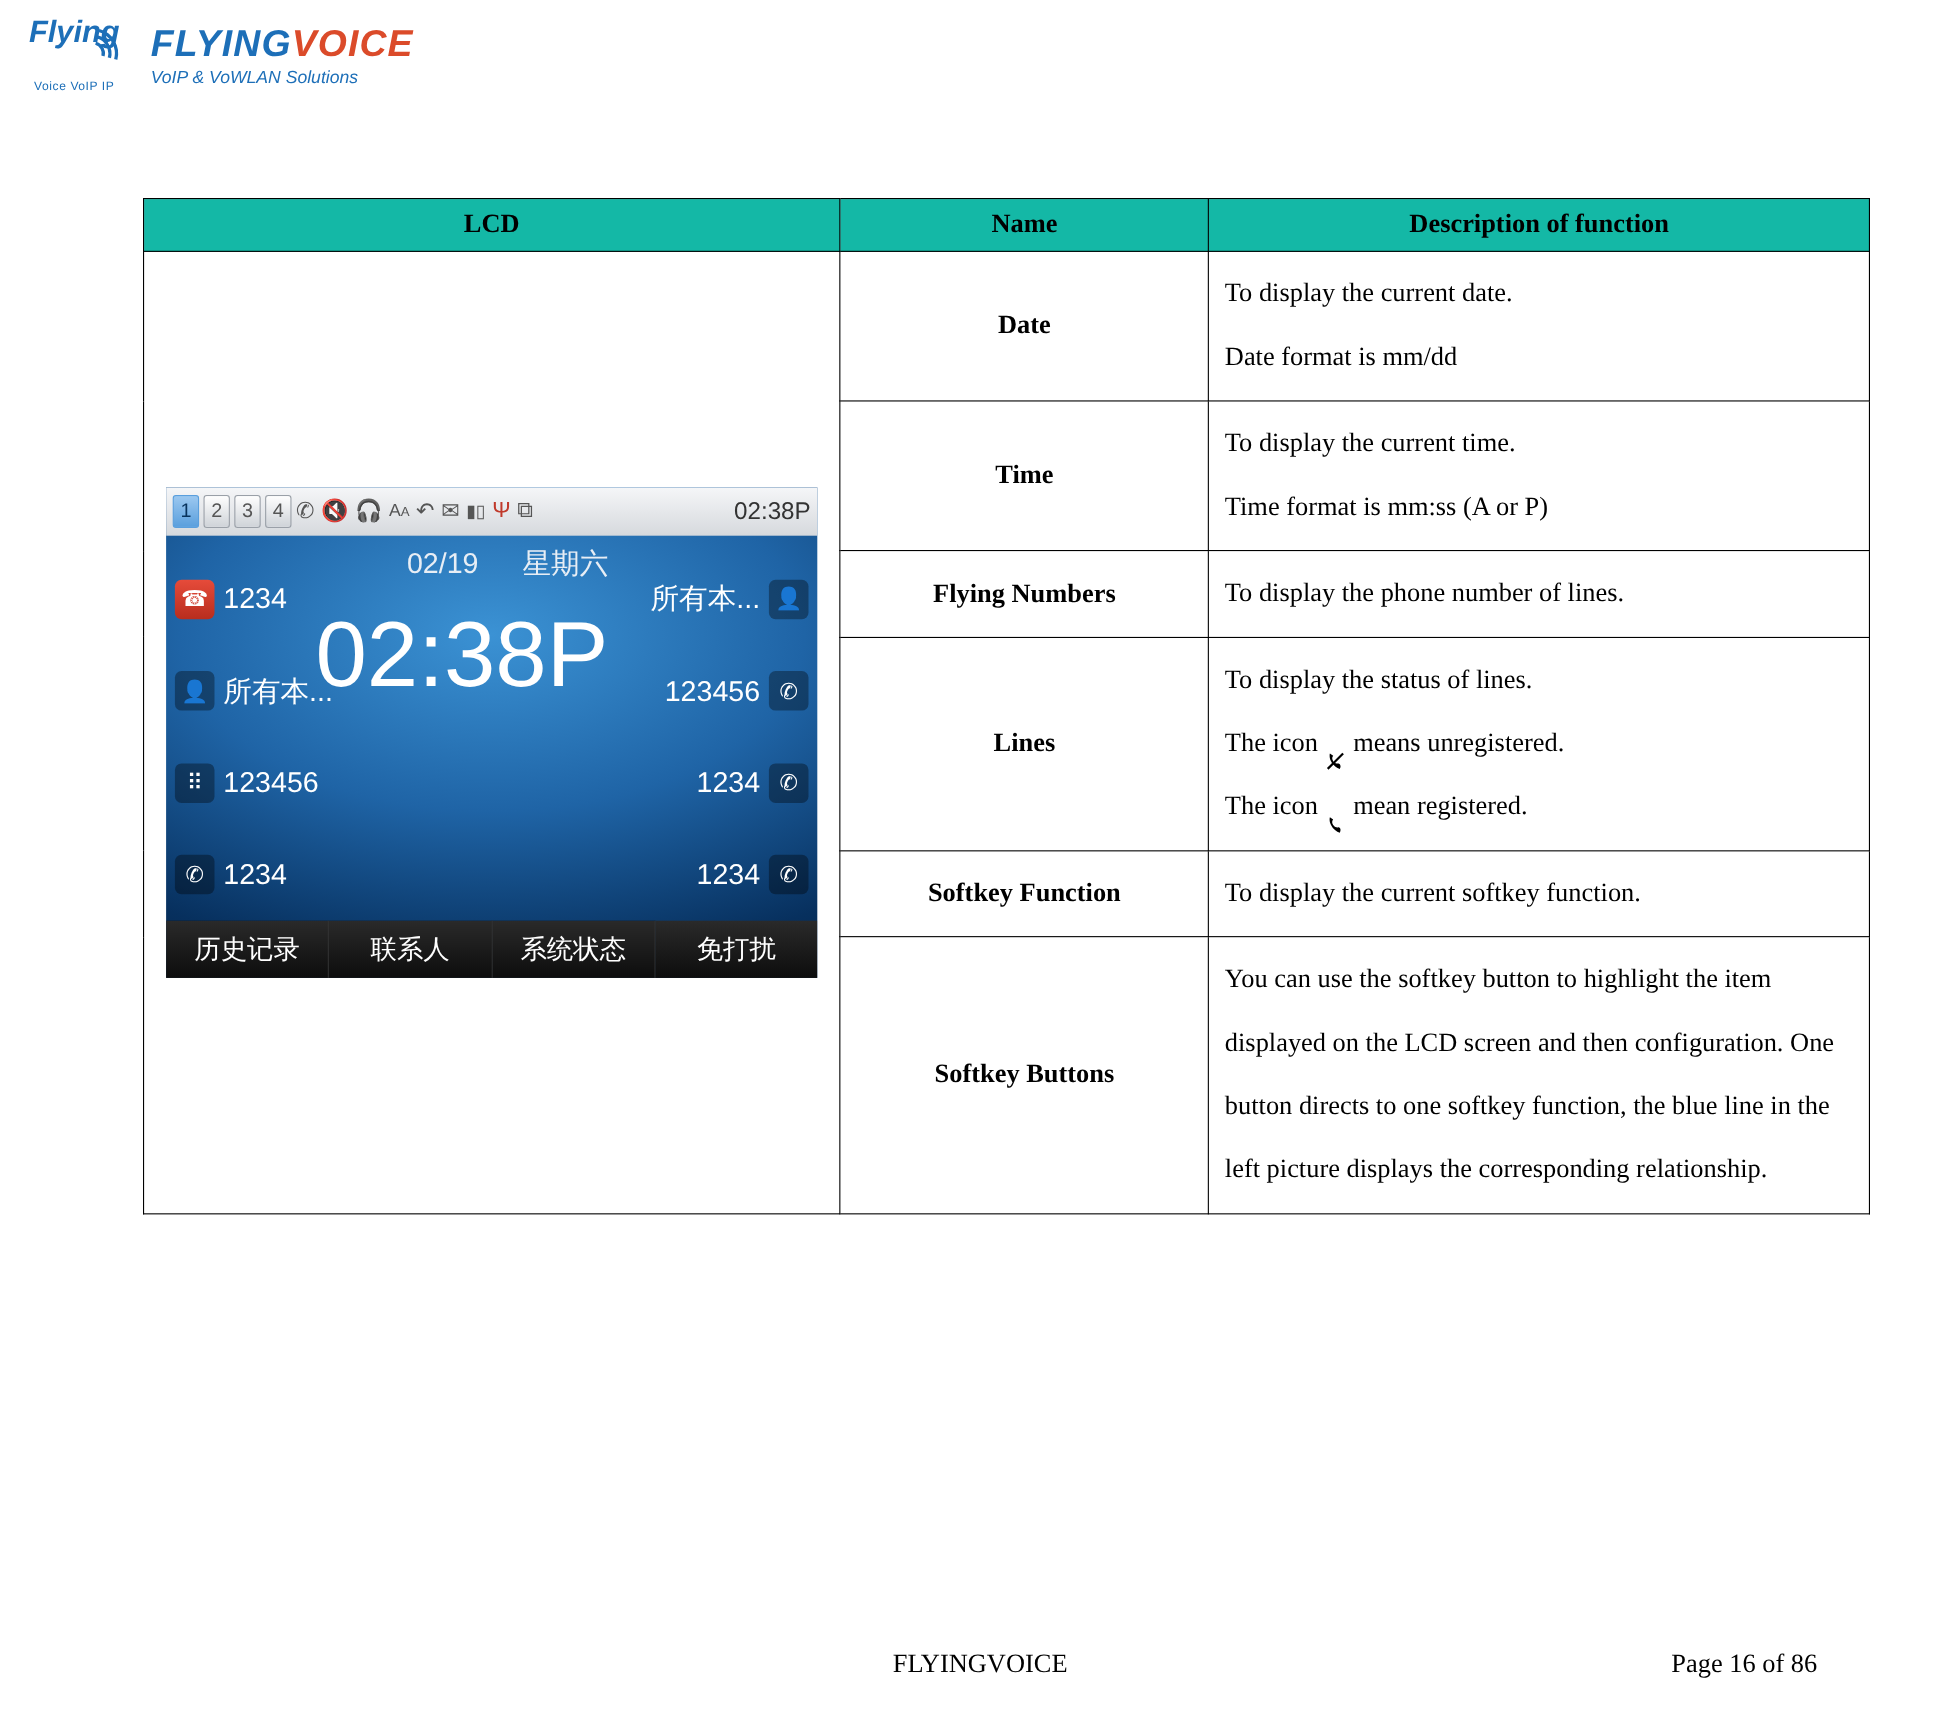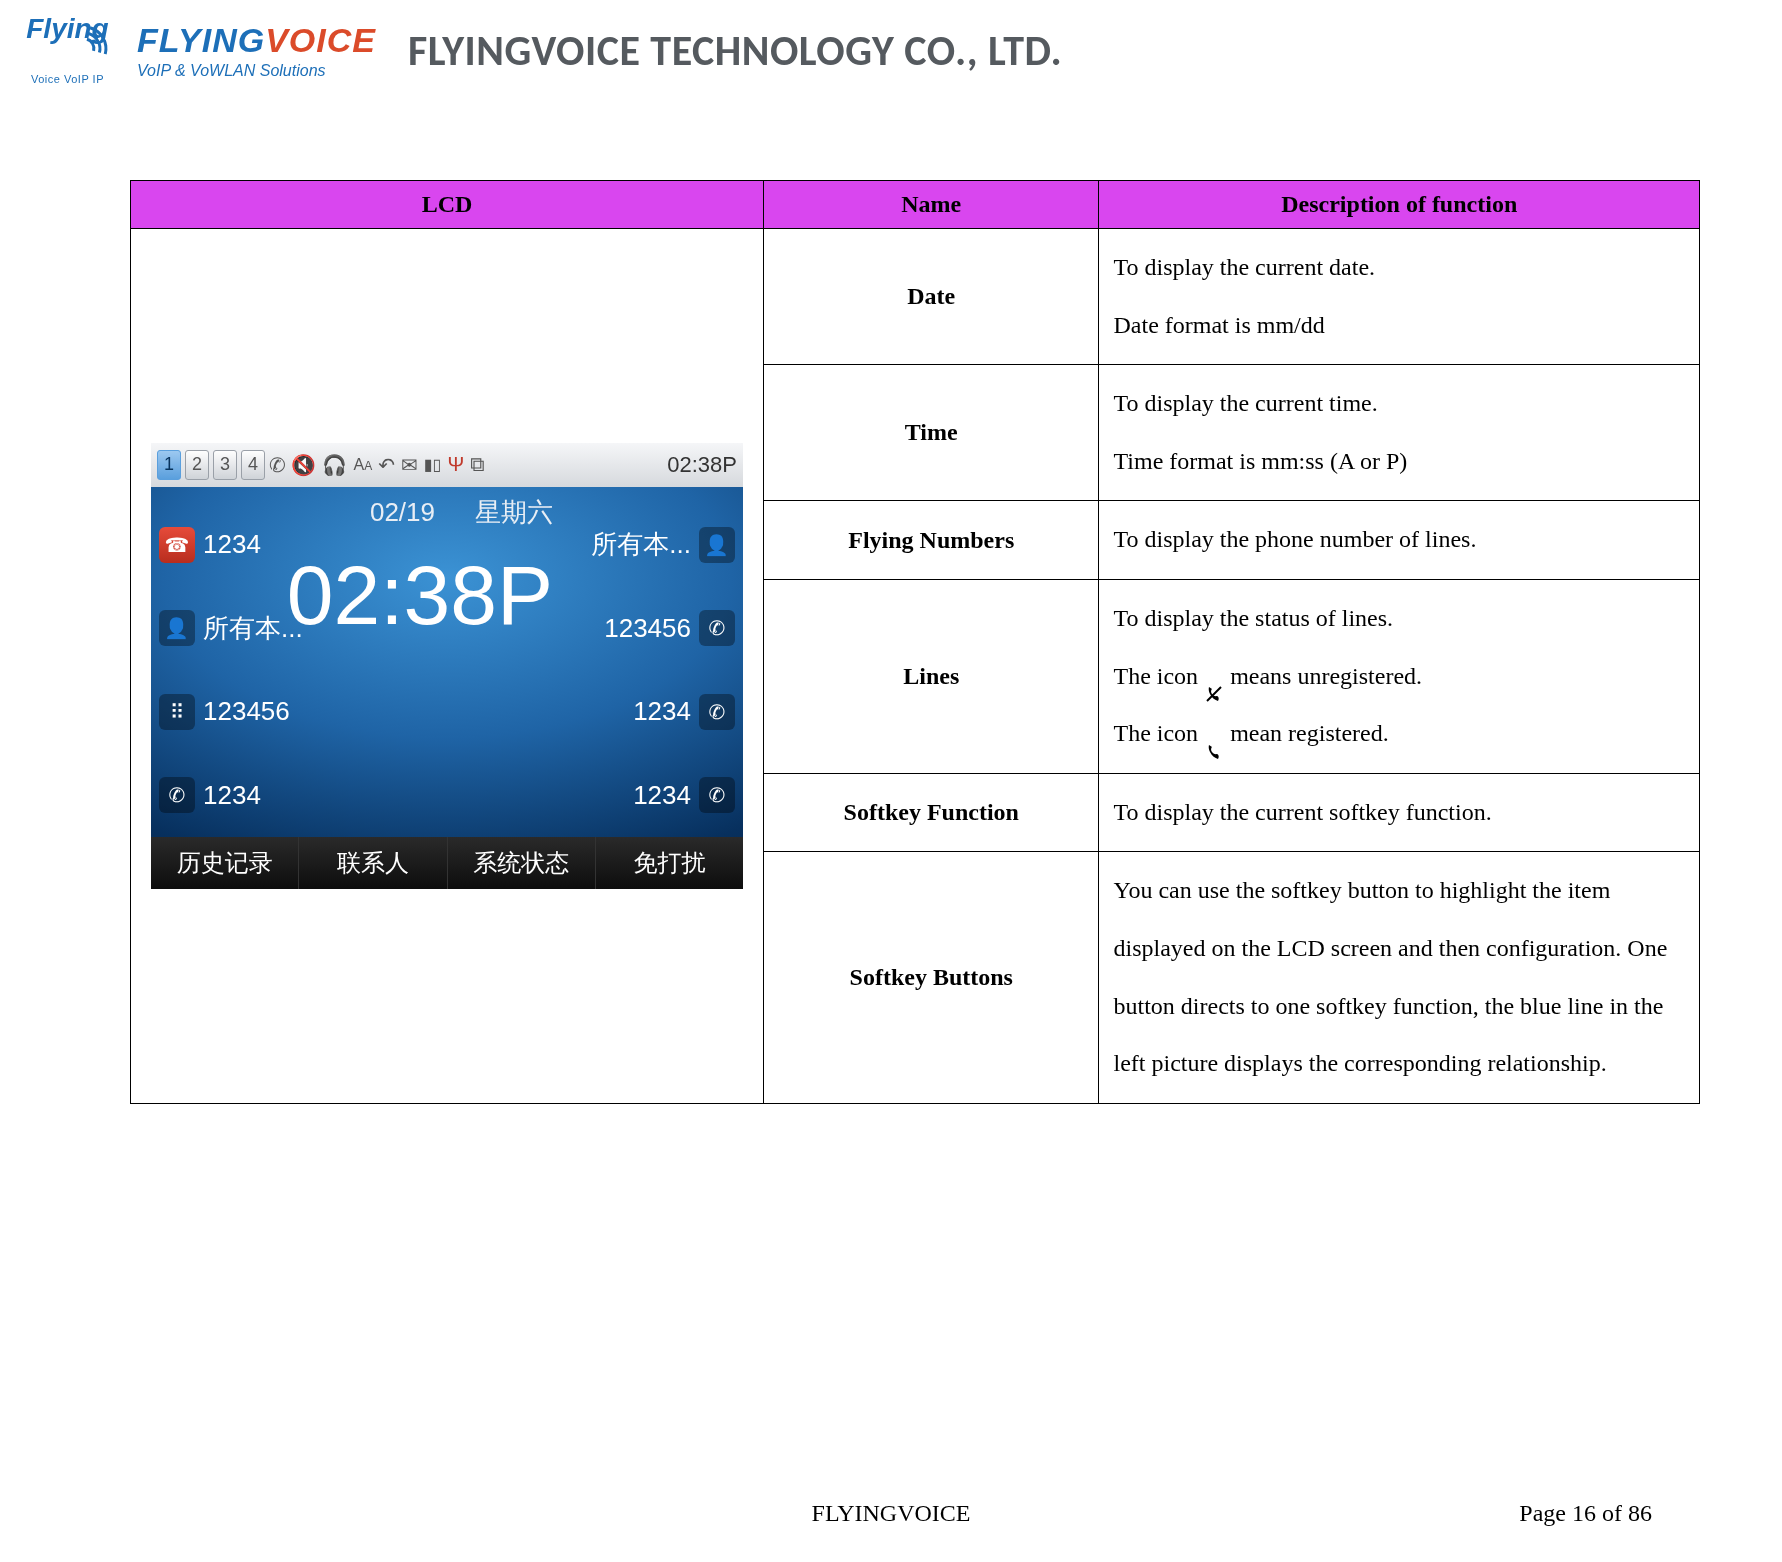--- a/index.html
+++ b/index.html
@@ -74,21 +74,21 @@
       font-size: 24px;
     }
     .main-table th, .main-table td {
       border: 1px solid #000;
       padding: 10px 14px;
       vertical-align: middle;
     }
     .main-table th {
       font-weight: 700;
       text-align: center;
-      background: #d946ef;
+      background: #14b8a6;
     }
     .main-table .col-lcd { width: 605px; }
     .main-table .col-name { width: 345px; text-align: center; font-weight: 700; }
     .main-table .col-desc { width: 620px; }
     .main-table .desc-cell { line-height: 2.4; text-align: left; font-weight: 400; }
     .main-table .lcd-cell { text-align: center; padding: 20px; }
 
     
     .phone-lcd {
       width: 592px;
@@ -199,21 +199,20 @@
         <span class="a1"></span>
         <span class="a2"></span>
         <span class="a3"></span>
       </div>
     <div class="voip-small">Voice VoIP IP</div>
   </div>
   <div class="logo-rect">
     <div class="brand"><span>FLYING</span><span class="voice">VOICE</span></div>
     <div class="tag">VoIP &amp; VoWLAN Solutions</div>
   </div>
-  <div class="company-title">FLYINGVOICE TECHNOLOGY CO., LTD.</div>
 </div>
 
 <table class="main-table">
   <tbody>
       <tr>
     <th class="col-lcd">LCD</th>
     <th class="col-name">Name</th>
     <th class="col-desc">Description of function</th>
   </tr>
 

